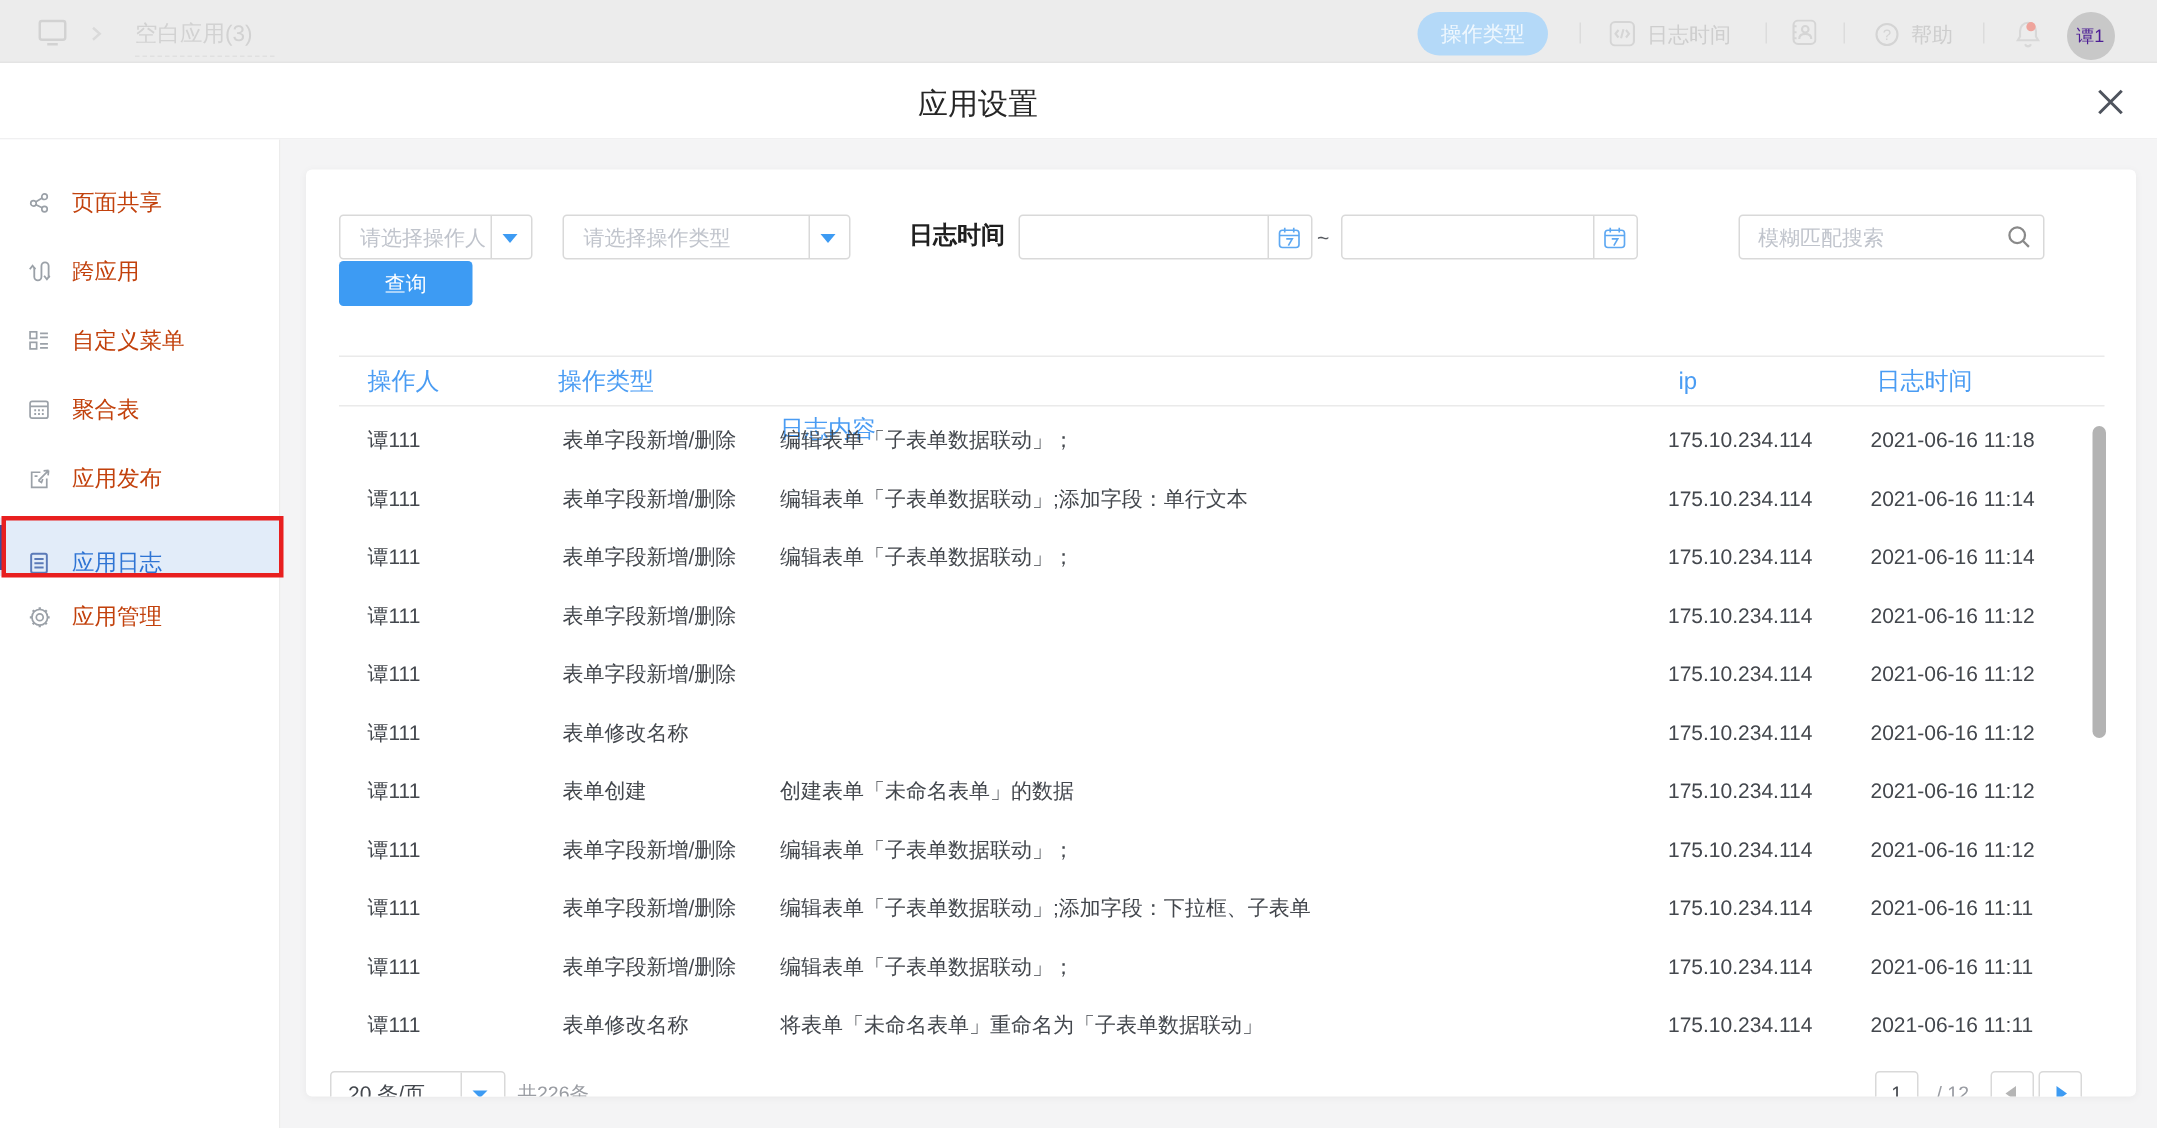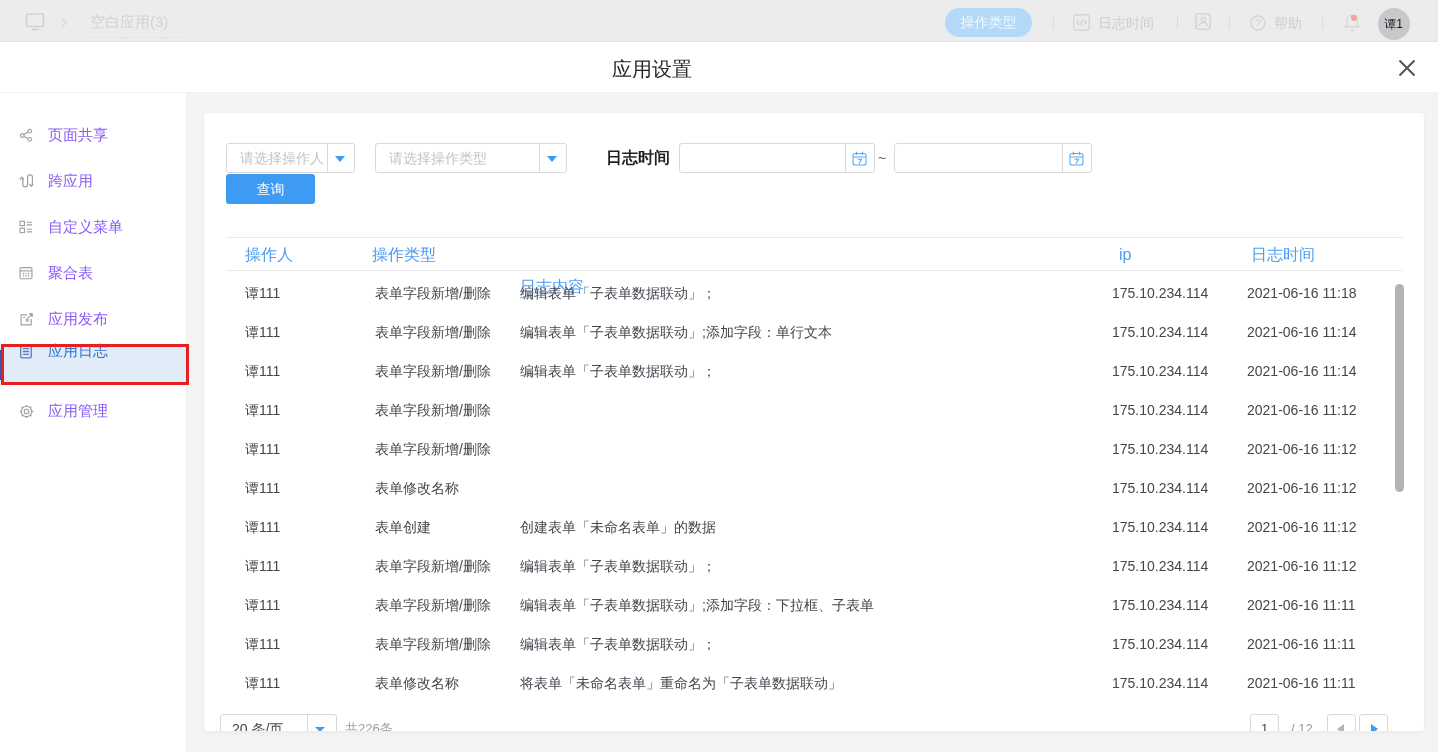--- a/index.html
+++ b/index.html
@@ -1,20 +1,20 @@
 <!DOCTYPE html>
 <html><head>
 <meta charset="utf-8">
 <style>
 *{margin:0;padding:0;box-sizing:border-box;}
 html,body{width:1438px;height:752px;overflow:hidden;}
 body{font-family:"Liberation Sans",sans-serif;position:relative;background:#f4f4f5;font-size:14px;}
 .abs{position:absolute;}
 .sep{position:absolute;top:15px;width:1px;height:14px;background:#dcdcdc;}
-.sitem{position:absolute;left:0;width:187px;height:46px;display:flex;align-items:center;color:#8b5cf6;font-size:15px;}
+.sitem{position:absolute;left:0;width:187px;height:46px;display:flex;align-items:center;color:#c2410c;font-size:15px;}
 .sitem svg{position:absolute;left:19px;}
 .sitem span{position:absolute;left:48px;}
 .fbox{position:absolute;top:30px;height:30px;border:1px solid #d9d9d9;border-radius:3px;background:#fff;}
 .ph{position:absolute;left:13px;top:0;line-height:28px;color:#c0c4cc;font-size:14px;white-space:nowrap;}
 .selsep{position:absolute;top:0;width:1px;height:28px;background:#d9d9d9;}
 .caret{position:absolute;top:12px;width:0;height:0;border-left:5.5px solid transparent;border-right:5.5px solid transparent;border-top:6px solid #3d9bf3;}
 .hcol{position:absolute;top:0;line-height:34px;color:#4a9cf3;font-size:16px;white-space:nowrap;}
 .rcol{position:absolute;top:0;line-height:39px;color:#43474d;font-size:14px;white-space:nowrap;}
 .pgbox{position:absolute;height:29px;border:1px solid #d9d9d9;border-radius:3px;background:#fff;}
 </style>
@@ -51,21 +51,21 @@
     <circle cx="8" cy="8" r="7" stroke="#d4d4d4" stroke-width="1.4"></circle>
     <text x="8" y="11.6" text-anchor="middle" font-size="10" fill="#d4d4d4" font-family="Liberation Sans">?</text>
   </svg>
   <div class="abs" style="left:1274px;top:15px;font-size:14px;color:#cecece;">帮助</div>
   <div class="sep" style="left:1322px;"></div>
   <svg class="abs" style="left:1343px;top:13px;" width="18" height="19" viewBox="0 0 18 19" fill="none">
     <path d="M9 2.2 c3.2 0 5.3 2.4 5.3 5.5 v3.6 l1.5 2.5 H2.2 l1.5 -2.5 V7.7 c0-3.1 2.1-5.5 5.3-5.5 z" stroke="#d8d8d8" stroke-width="1.4"></path>
     <path d="M7 16.5 c0.4 0.9 1.2 1.4 2 1.4 s1.6-0.5 2-1.4" stroke="#d8d8d8" stroke-width="1.4"></path>
     <circle cx="11" cy="4.8" r="3.1" fill="#efa49c"></circle>
   </svg>
-  <div class="abs" style="left:1377.5px;top:8px;width:32px;height:32px;border-radius:50%;background:#c8c8c8;color:#0f172a;font-size:12px;text-align:center;line-height:32px;">谭1</div>
+  <div class="abs" style="left:1377.5px;top:8px;width:32px;height:32px;border-radius:50%;background:#c8c8c8;color:#4c1d95;font-size:12px;text-align:center;line-height:32px;">谭1</div>
 </div>
 
 <div class="abs" style="left:0;top:42px;width:1438px;height:51px;background:#fff;border-bottom:1px solid #f0f0f1;"></div>
 <div class="abs" style="left:0;top:56px;width:1304px;text-align:center;font-size:20px;color:#262626;font-weight:500;">应用设置</div>
 <svg class="abs" style="left:1398px;top:59px;" width="18" height="18" viewBox="0 0 18 18" stroke="#4e535d" stroke-width="2" fill="none">
   <path d="M1.5 1.5 L16.5 16.5 M16.5 1.5 L1.5 16.5"></path>
 </svg>
 
 <div class="abs" style="left:0;top:93px;width:187px;height:659px;background:#fff;border-right:1px solid #ececec;"></div>
 
@@ -106,21 +106,21 @@
   <svg width="15" height="15" viewBox="0 0 17 17" fill="none" stroke="#9ba1a8" stroke-width="1.3">
     <path d="M13.8 8 V14.6 H2.4 V3.2 H9"></path>
     <path d="M7.5 9.5 L15.2 1.8 M15.2 1.8 L11.4 2.2 M15.2 1.8 L14.8 5.6 M7.5 9.5 L9.8 11 L10.8 8.3"></path>
     <path d="M4.6 6.2 h2.2"></path>
   </svg>
   <span>应用发布</span>
 </div>
 
 <div class="abs" style="left:0;top:345px;width:187px;height:39px;background:#e2ecf9;"></div>
 <div class="abs" style="left:0;top:350px;width:2.5px;height:30px;background:#3c4d9d;"></div>
-<div class="sitem" style="top:328px;color:#2f74d4;padding-left:48px;">
+<div class="sitem" style="top:352px;color:#2f74d4;padding-left:48px;">
   <svg width="14" height="15" viewBox="0 0 15 16" fill="none" stroke="#5b7ab8" stroke-width="1.4">
     <rect x="1.9" y="1.2" width="11.2" height="13.6" rx="1.2"></rect>
     <path d="M4.2 5 h6.6 M4.2 8 h6.6 M4.2 11 h6.6"></path>
   </svg>
   <span>应用日志</span>
 </div>
 <div class="abs" style="left:1px;top:344px;width:188px;height:41px;border:3px solid #e81f1f;"></div>
 <div class="sitem" style="top:388px;">
   <svg width="15" height="15" viewBox="0 0 17 17" fill="none" stroke="#9ba1a8" stroke-width="1.3">
     <circle cx="8.5" cy="8.5" r="2.6"></circle>
@@ -153,20 +153,27 @@
   </div>
   <div class="abs" style="left:674px;top:30px;line-height:30px;color:#55585e;font-size:14px;">~</div>
   <div class="fbox" style="left:690px;width:198px;">
     <div class="selsep" style="left:167px;"></div>
     <svg class="abs" style="left:174px;top:7px;" width="15" height="15" viewBox="0 0 15 15" fill="none" stroke="#5ea8f2" stroke-width="1.1">
       <rect x="1" y="2.5" width="13" height="11.5" rx="2"></rect>
       <path d="M4.5 0.8 V4 M10.5 0.8 V4 M1 6 h13"></path>
       <path d="M5.5 8.2 h4 l-2.6 4.6"></path>
     </svg>
   </div>
+  <div class="fbox" style="left:955px;width:204px;">
+    <div class="ph" style="left:12px;">模糊匹配搜索</div>
+    <svg class="abs" style="left:178px;top:6px;" width="16" height="16" viewBox="0 0 16 16" fill="none" stroke="#898989" stroke-width="1.5">
+      <circle cx="6.8" cy="6.8" r="5.2"></circle>
+      <path d="M10.7 10.7 L14.6 14.6"></path>
+    </svg>
+  </div>
   <div class="abs" style="left:22px;top:61px;width:89px;height:30px;background:#3d9bf3;border-radius:3px;color:#fff;font-size:14px;text-align:center;line-height:30px;">查询</div>
 
   <div class="abs" style="left:22px;top:124px;width:1177px;height:34px;border-top:1px solid #eaeaea;border-bottom:1px solid #eaeaea;">
     <div class="hcol" style="left:19px;">操作人</div>
     <div class="hcol" style="left:146px;">操作类型</div>
     <div class="hcol" style="left:294px;margin-top:32px;">日志内容</div>
     <div class="hcol" style="left:893px;">ip</div>
     <div class="hcol" style="left:1025px;">日志时间</div>
   </div>
 

